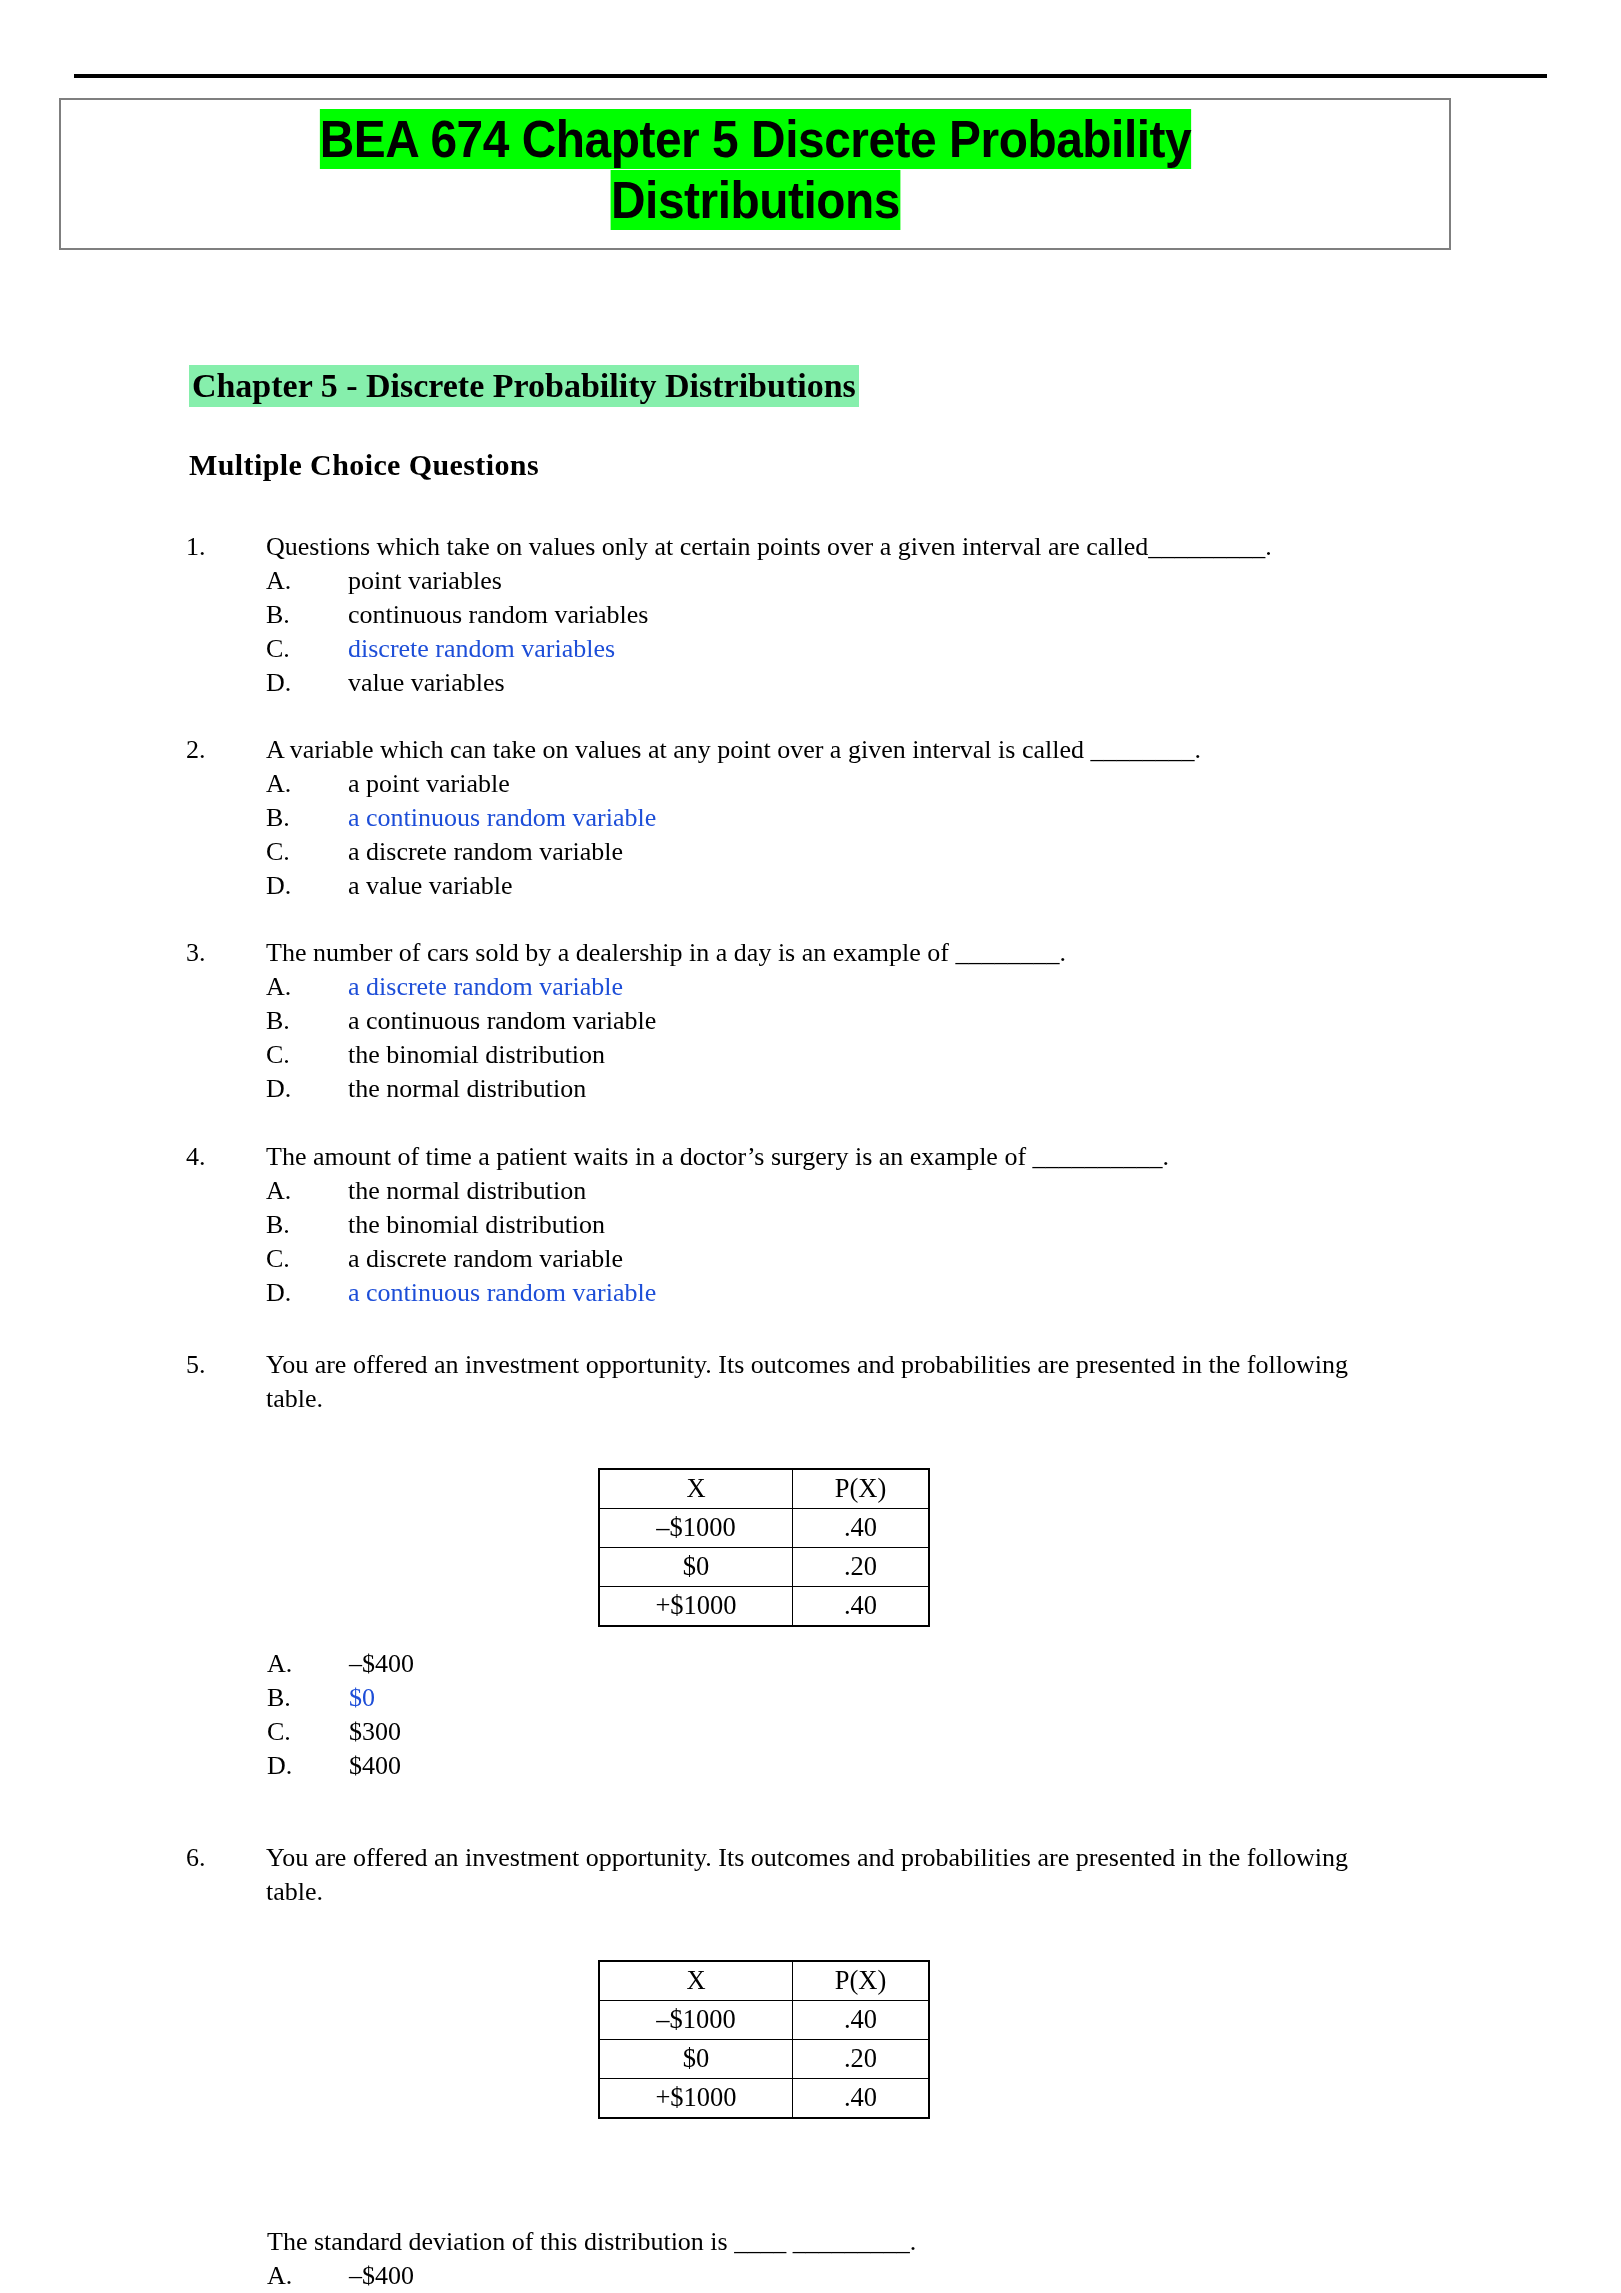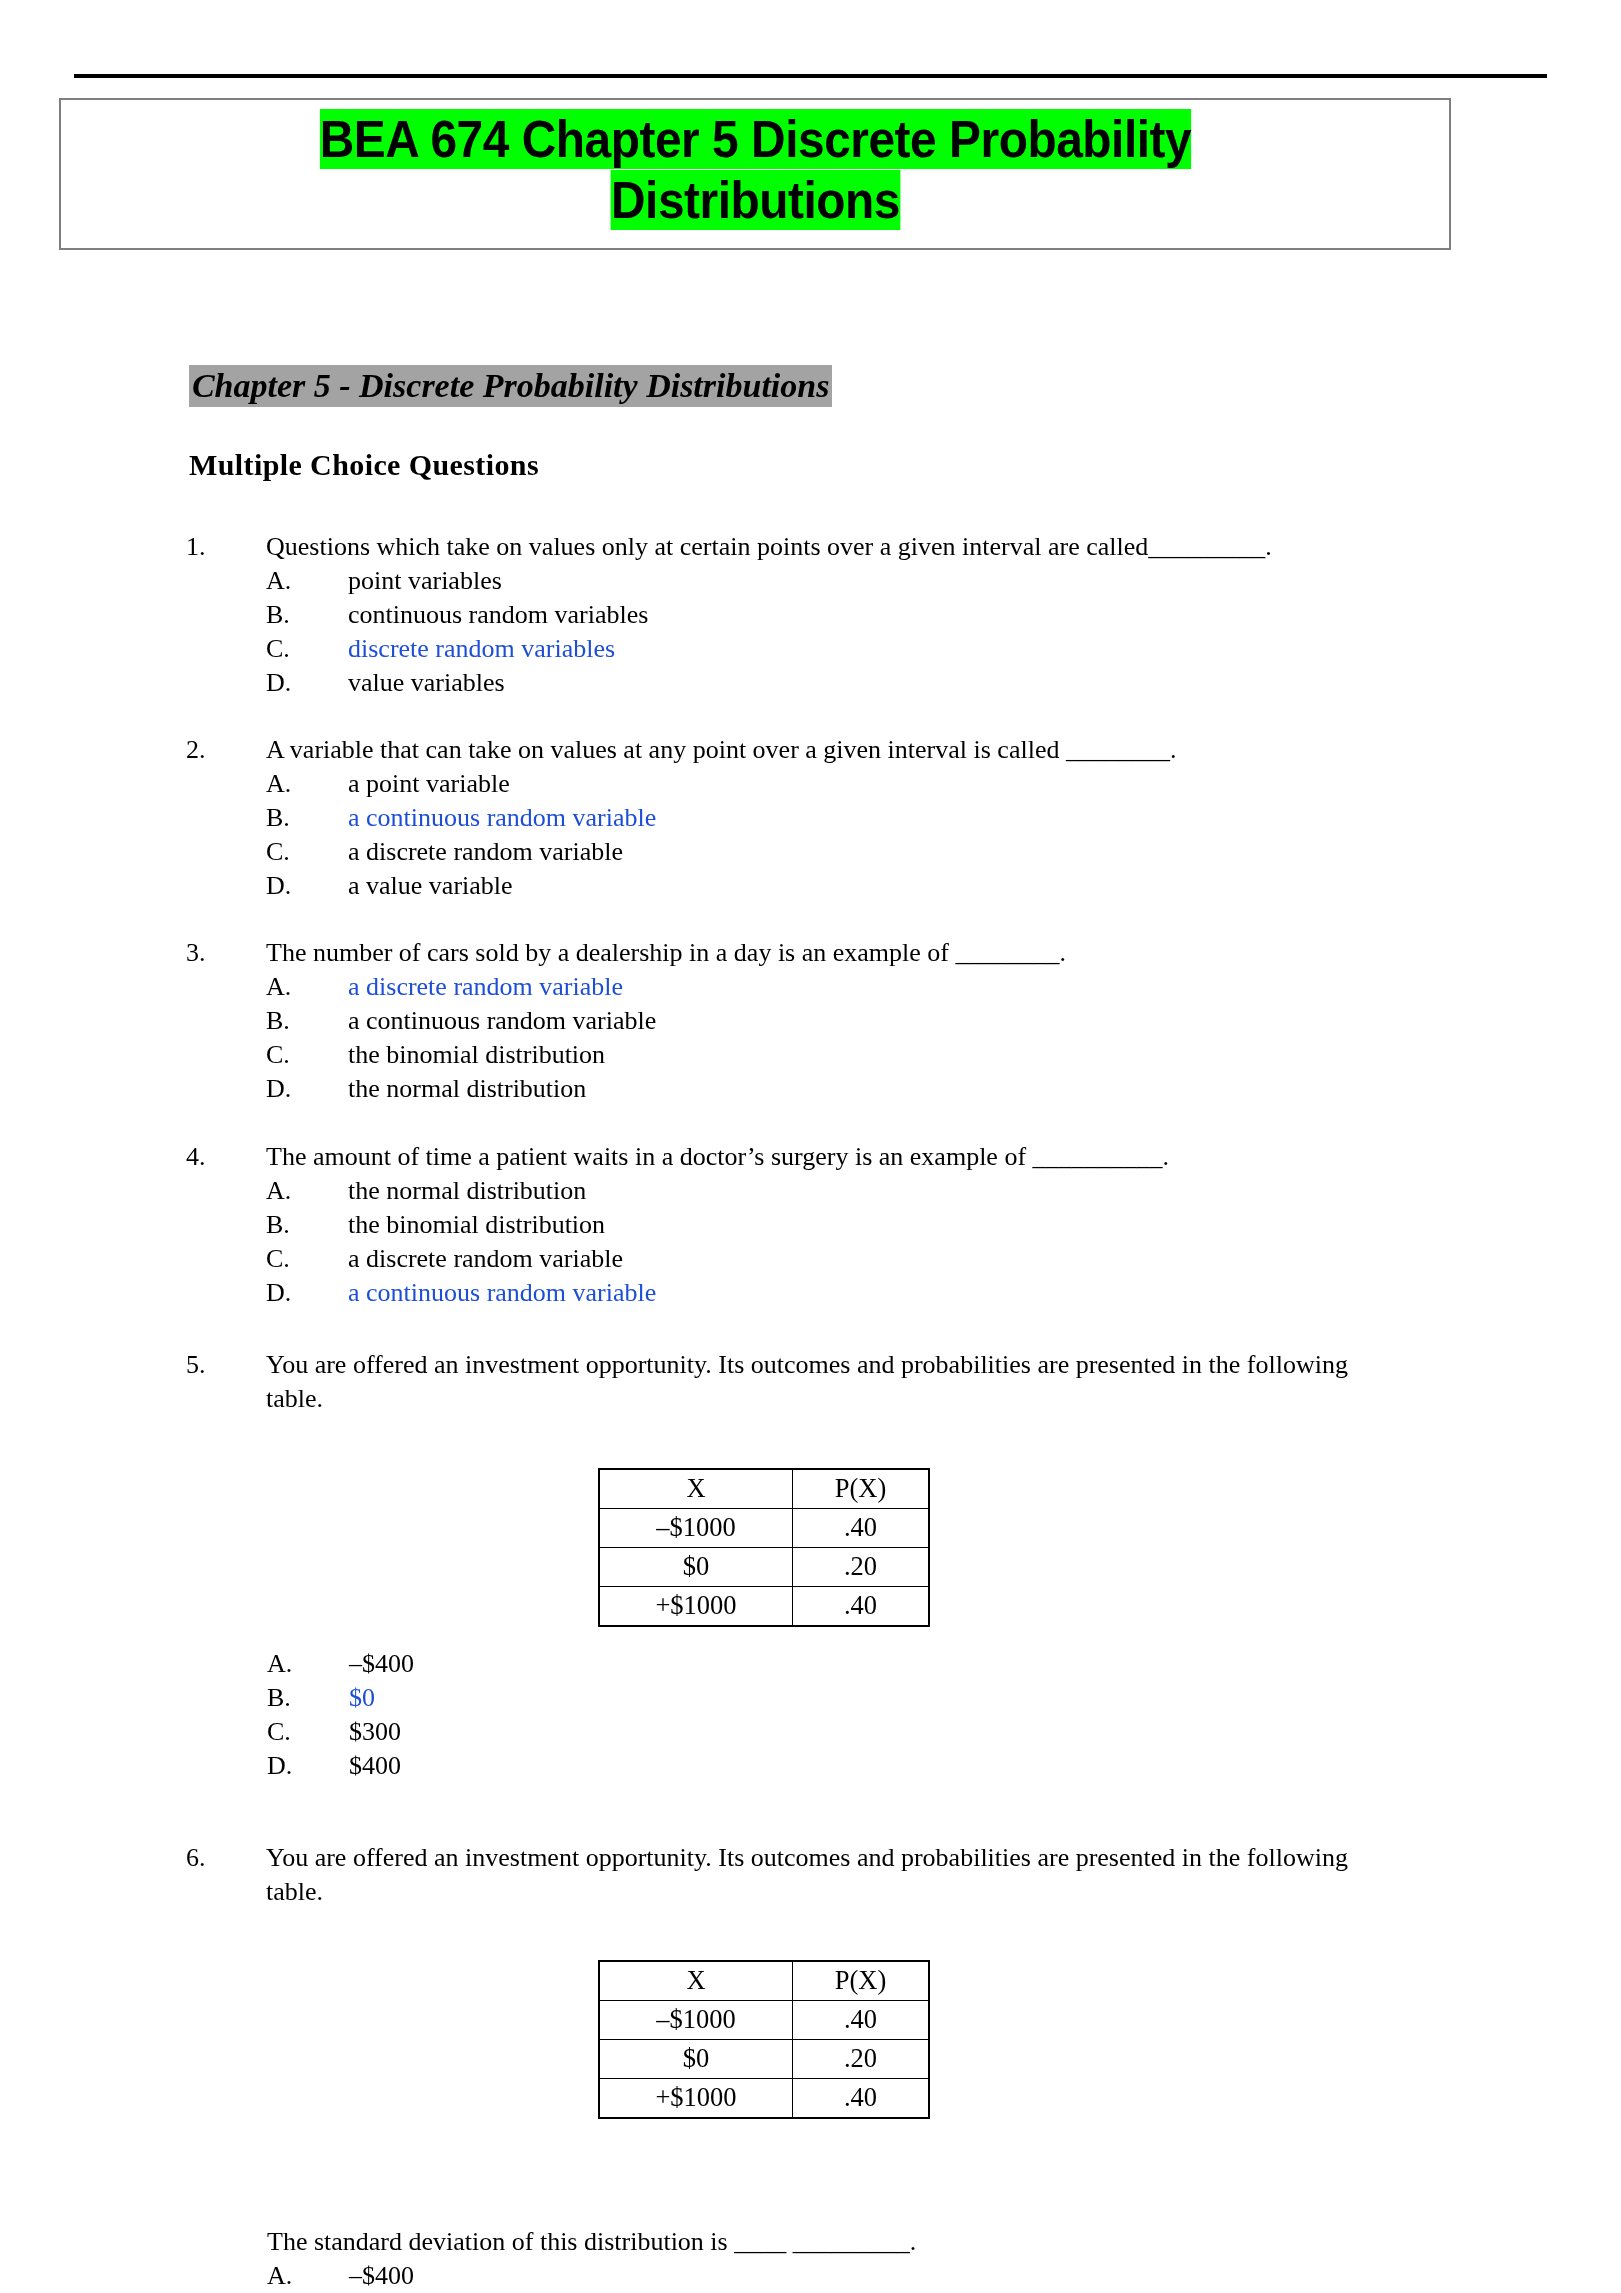--- a/index.html
+++ b/index.html
@@ -63,23 +63,22 @@
     position: absolute;
     left: 189px;
     top: 365px;
     font-family: "Liberation Serif", "DejaVu Serif", serif;
     font-weight: bold;
     font-size: 34px;
     line-height: 41px;
     white-space: nowrap;
   }
   .chapter-heading .hl {
-    background: #a3a3a3;
+    background: #86efac;
     padding: 2px 2.9px 2.9px 2.9px;
-    font-style: italic;
   }
 
   .section-heading {
     position: absolute;
     left: 189px;
     top: 446px;
     font-family: "Liberation Serif", "DejaVu Serif", serif;
     font-weight: bold;
     font-size: 30px;
     line-height: 37px;
@@ -201,21 +200,21 @@
     <div class="opt-row">
       <div class="opt-letter">D.</div>
       <div class="opt-text">value variables</div>
     </div>
   </div>
 </div>
 
 <div class="question" style="top:733px;">
   <div class="q-row">
     <div class="q-num">2.</div>
-    <div class="q-text">A variable that can take on values at any point over a given interval is called ________.</div>
+    <div class="q-text">A variable which can take on values at any point over a given interval is called ________.</div>
   </div>
   <div class="opt-list">
     <div class="opt-row">
       <div class="opt-letter">A.</div>
       <div class="opt-text">a point variable</div>
     </div>
     <div class="opt-row">
       <div class="opt-letter">B.</div>
       <div class="opt-text answer">a continuous random variable</div>
     </div>

